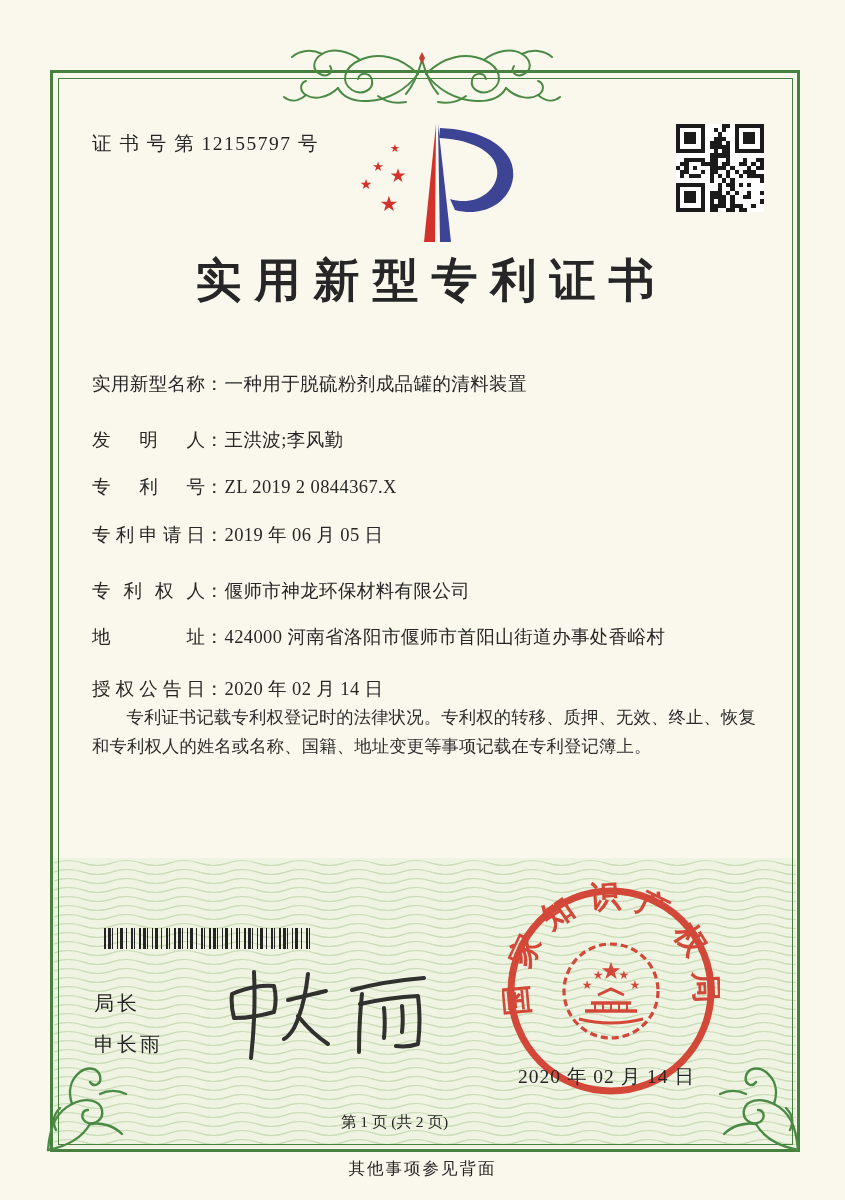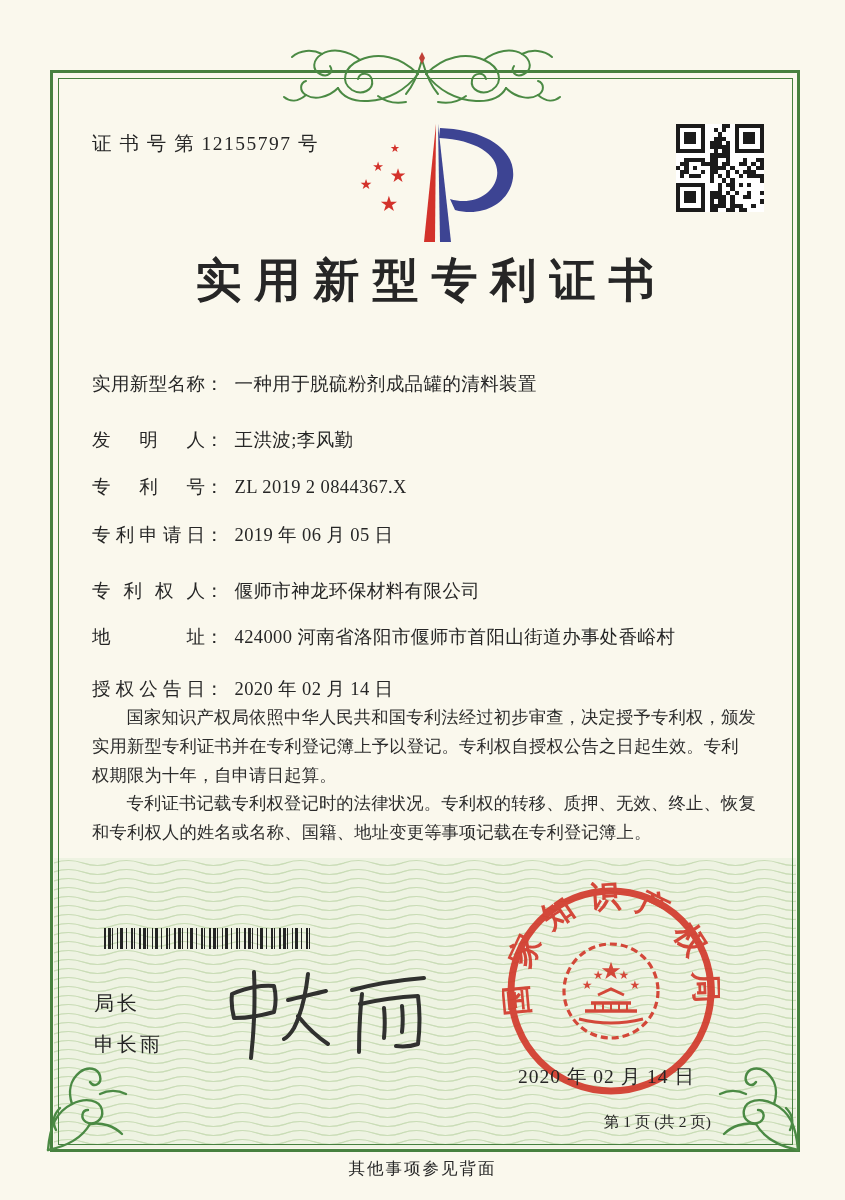--- a/index.html
+++ b/index.html
@@ -32,40 +32,40 @@
   .qr{left:676px;top:124px;width:88px;height:88px;background:#fff;z-index:3;
       display:grid;grid-template-columns:repeat(21,1fr);grid-template-rows:repeat(21,1fr)}
   .qr i{background:#1b1b1b}
   .qf{position:absolute;width:29px;height:29px;border:4.5px solid #1b1b1b;box-sizing:border-box;background:#fff}
   .qf::before{content:"";position:absolute;left:3.5px;top:3.5px;width:12.5px;height:12.5px;background:#1b1b1b}
   .qf.tl{left:0;top:0}.qf.tr{right:0;top:0}.qf.bl{left:0;bottom:0}
 
   
   .row{position:absolute;left:92px;width:700px;white-space:nowrap;z-index:3;font-size:18.5px}
   .flabel{display:inline-block;width:113px;text-align:justify;text-align-last:justify;vertical-align:bottom}
-  .fvalue{margin-left:11px;letter-spacing:.4px}
+  .fvalue{margin-left:1px;letter-spacing:.4px}
   .grant{position:absolute;left:338px;top:0;white-space:nowrap}
 
   
   .paras{left:92px;top:704px;width:664px;z-index:3}
   .paras p{margin:0;font-size:17.3px;line-height:28.8px;text-indent:2em;letter-spacing:.2px;color:#2c2c2c}
 
   
   .barcode{left:104px;top:928px;width:206px;height:21px;z-index:3;
     background:repeating-linear-gradient(90deg,
       #242424 0 2px,transparent 2px 4px,#242424 4px 7px,transparent 7px 8px,
       #242424 8px 9px,transparent 9px 13px,#242424 13px 14px,transparent 14px 16px,
       #242424 16px 19px,transparent 19px 22px,#242424 22px 23px,transparent 23px 27px,
       #242424 27px 29px,transparent 29px 30px,#242424 30px 31px,transparent 31px 35px);}
   .signer-title{left:94px;top:990px;font-size:20px;letter-spacing:3px;z-index:3}
   .signer-name{left:94px;top:1031px;font-size:20px;letter-spacing:3px;z-index:3}
   .signature{left:212px;top:960px;z-index:4}
   .seal{left:502px;top:882px;z-index:3;opacity:.92}
   .seal-date{left:518px;top:1063px;font-size:19.5px;letter-spacing:1px;z-index:4}
-  .page-no{left:50px;top:1112px;width:661px;text-align:right;font-size:15.5px;z-index:3}
+  .page-no{left:64px;top:1112px;width:661px;text-align:center;font-size:15.5px;z-index:3}
   .back-note{left:0;top:1158px;width:845px;text-align:center;font-size:16.5px;letter-spacing:2px;z-index:3}
 
   .ornament{left:282px;top:44px;z-index:3}
   .fl-left{left:40px;top:1064px;z-index:3}
   .fl-right{left:714px;top:1064px;z-index:3}
 </style>
 </head>
 <body>
 
 <svg class="abs band" width="742" height="290">
@@ -275,21 +275,20 @@
   <span class="flabel">专利权人</span><span>：</span><span class="fvalue">偃师市神龙环保材料有限公司</span>
 </div>
 <div class="row" style="top:624px">
   <span class="flabel">地址</span><span>：</span><span class="fvalue">424000 河南省洛阳市偃师市首阳山街道办事处香峪村</span>
 </div>
 <div class="row" style="top:676px">
   <span class="flabel">授权公告日</span><span>：</span><span class="fvalue">2020 年 02 月 14 日</span>
 </div>
 
 <div class="abs paras">
-  <p>国家知识产权局依照中华人民共和国专利法经过初步审查，决定授予专利权，颁发实用新型专利证书并在专利登记簿上予以登记。专利权自授权公告之日起生效。专利权期限为十年，自申请日起算。</p>
   <p>专利证书记载专利权登记时的法律状况。专利权的转移、质押、无效、终止、恢复和专利权人的姓名或名称、国籍、地址变更等事项记载在专利登记簿上。</p>
 </div>
 
 <div class="abs barcode"></div>
 
 <div class="abs signer-title">局长</div>
 <div class="abs signer-name">申长雨</div>
 
 <svg class="abs signature" width="250" height="110" viewBox="0 0 250 110">
   <g fill="none" stroke="#1d1d1d" stroke-width="4" stroke-linecap="round" stroke-linejoin="round" opacity=".9">

